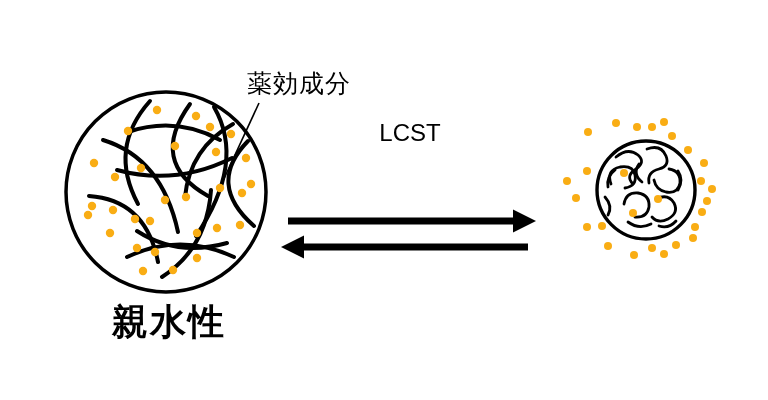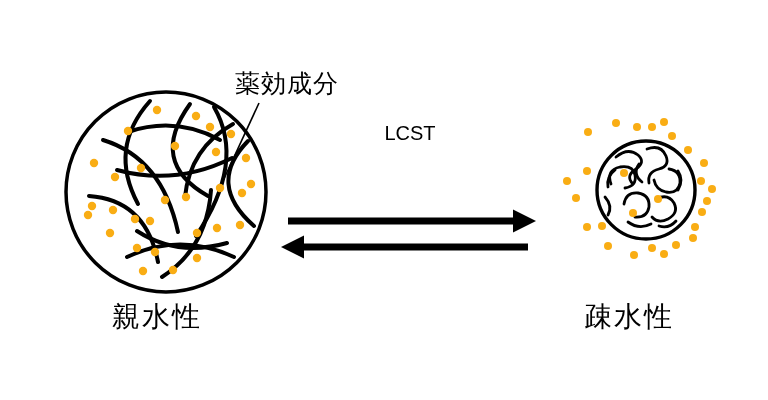--- a/index.html
+++ b/index.html
@@ -2,29 +2,29 @@
 <html><head>
 <meta charset="utf-8">
 <style>
   html,body{margin:0;padding:0;background:#ffffff;}
   .stage{
     position:relative;width:768px;height:400px;background:#ffffff;
     font-family:"Liberation Sans",sans-serif;color:#000;overflow:hidden;
   }
   .stage svg{position:absolute;left:0;top:0;}
   .ann-label{
-    position:absolute;left:235px;top:69px;
+    position:absolute;left:247px;top:69px;
     font-size:25px;line-height:28px;letter-spacing:1px;white-space:nowrap;
   }
   .lcst-block{
     position:absolute;left:298px;top:119px;width:224px;
-    text-align:center;font-size:20px;line-height:28px;white-space:nowrap;
+    text-align:center;font-size:24px;line-height:28px;white-space:nowrap;
   }
   .state-label{
-    position:absolute;top:298px;font-size:28px;font-weight:normal;
+    position:absolute;top:298px;font-size:36px;font-weight:bold;
     letter-spacing:2px;white-space:nowrap;
   }
   .state-left{left:112px;}
   .state-right{left:584px;}
 </style>
 </head>
 <body>
 
 <div class="stage">
   <svg id="scene" width="768" height="400" viewBox="0 0 768 400">
@@ -119,14 +119,13 @@
     </svg>
 
   <div class="ann-label">薬効成分</div>
 
   <div class="lcst-block">
     <div>LCST</div>
   </div>
 
   <div class="state-label state-left">親水性</div>
 
-  <div class="state-label state-right">疎水性</div>
 </div>
 
 </body></html>

